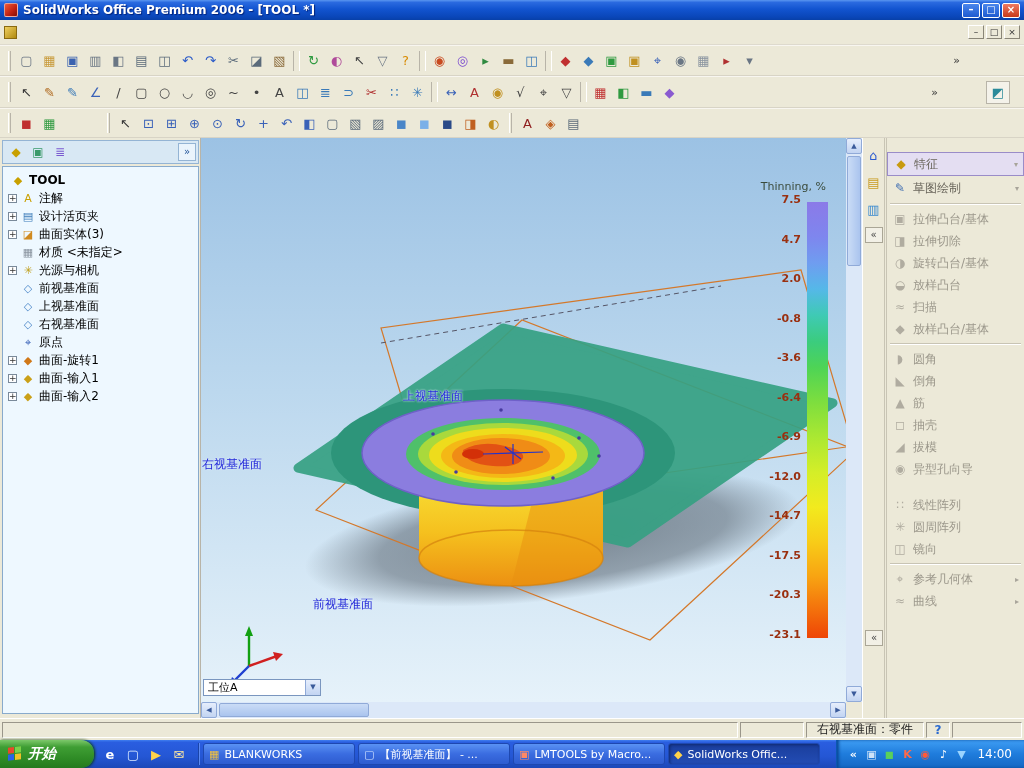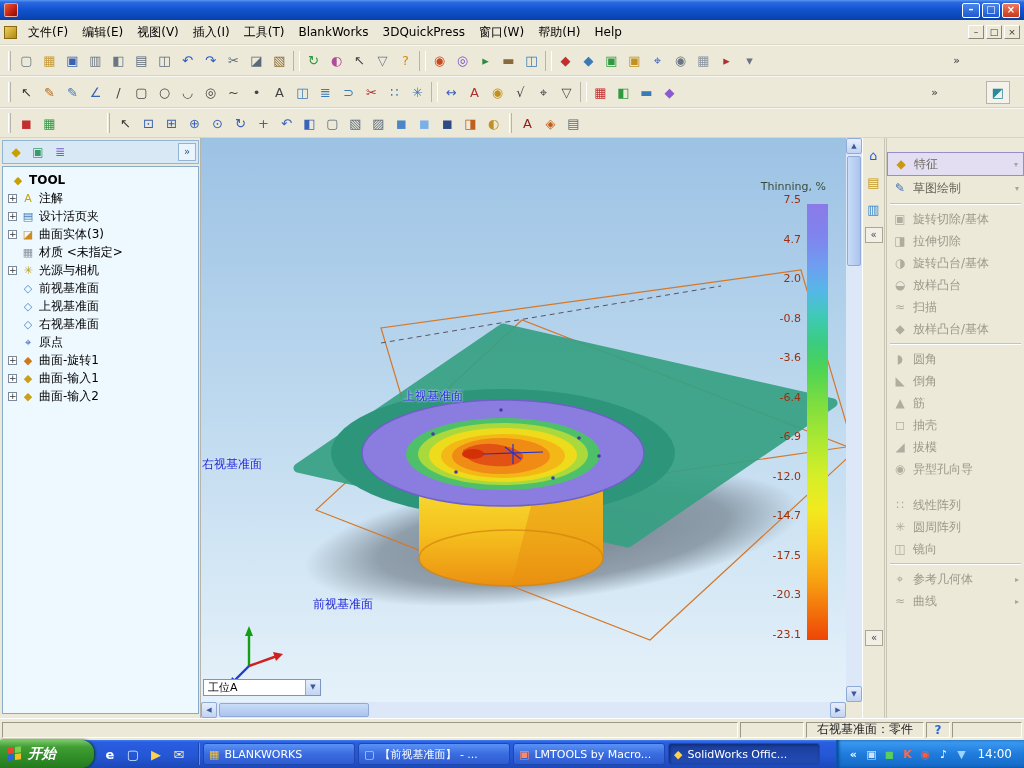--- a/index.html
+++ b/index.html
@@ -83,21 +83,21 @@
     background:linear-gradient(180deg,#9cc2e4 0%,#bcd8ee 45%,#e6f2fa 100%); }
   .canvas svg { position:absolute; left:0; top:0; }
   .vp-label { position:absolute; color:#2026d8; font-size:12px; white-space:nowrap;
     text-shadow:0 0 2px #dcecf8, 0 0 2px #dcecf8; }
   .vp-label.top { left:202px; top:250px; }
   .vp-label.left { left:1px; top:318px; }
   .vp-label.bottom { left:112px; top:458px; }
 
   .legend { position:absolute; top:42px; right:18px; width:112px; }
   .legend-title { font-size:11px; color:#3a4a3a; text-align:right; padding-right:2px; margin-bottom:6px; }
-  .legend-body { display:flex; align-items:flex-end; }
+  .legend-body { display:flex; align-items:center;font-weight:bold; }
   .legend-vals { flex:1; display:flex; flex-direction:column; justify-content:space-between;
     height:446px; margin-top:-5px; padding-right:6px; }
   .legend-val { text-align:right; font-size:11px; color:#9a3010; line-height:11px; }
   .legend-bar { width:21px; height:436px;
     background:linear-gradient(180deg,#8b7ae8 0%,#7e86ee 8%,#6f9df0 14%,#55b8e8 20%,
       #3fcab4 26%,#3bcc7e 32%,#4ed455 38%,#7ede3e 46%,#abe832 54%,#d4ee28 62%,
       #f2ea1e 70%,#f8cc18 78%,#f8a312 86%,#f4740c 93%,#ee4506 100%); }
 
   .vp-combo { position:absolute; left:2px; top:541px; width:118px; height:17px;
     background:#fff; border:1px solid #7a96bf; display:flex; align-items:center; font-size:11px; }
@@ -184,41 +184,30 @@
     font-size:11px; font-weight:bold; }
   .tray-time { font-size:12px; margin-left:6px; }
 </style>
 </head>
 <body>
 
 <div id="root">
 
   <div class="titlebar">
     <span class="app-icon"></span>
+    <span class="title-text">SolidWorks Office Premium 2006 - [TOOL *]</span>
     <span class="tb-controls">
       <span class="tb-btn">–</span>
       <span class="tb-btn">□</span>
       <span class="tb-btn close">×</span>
     </span>
   </div>
 
   <div class="menubar">
     <span class="mdi-doc-icon"></span>
-    <div class="menu-items">
-      <span class="menu-item">文件(F)</span>
-        <span class="menu-item">编辑(E)</span>
-        <span class="menu-item">视图(V)</span>
-        <span class="menu-item">插入(I)</span>
-        <span class="menu-item">工具(T)</span>
-        <span class="menu-item">BlankWorks</span>
-        <span class="menu-item">3DQuickPress</span>
-        <span class="menu-item">窗口(W)</span>
-        <span class="menu-item">帮助(H)</span>
-        <span class="menu-item">Help</span>
-    </div>
     <div class="mdi-controls">
       <span class="mdi-btn">–</span>
       <span class="mdi-btn">□</span>
       <span class="mdi-btn">×</span>
     </div>
   </div>
 
   <div class="toolbar row1">
     <div class="tb-grip"></div>
     <div class="tbar">
@@ -819,21 +808,21 @@
           <span class="tp-label">草图绘制</span>
           <span class="tp-arrow">▾</span>
         </div>
 
     </div>
     <div class="tp-divider"></div>
     <div>
 
         <div class="tp-row">
           <span class="tp-icon">▣</span>
-          <span class="tp-label">旋转切除/基体</span>
+          <span class="tp-label">拉伸凸台/基体</span>
         </div>
 
         <div class="tp-row">
           <span class="tp-icon">◨</span>
           <span class="tp-label">拉伸切除</span>
         </div>
 
         <div class="tp-row">
           <span class="tp-icon">◑</span>
           <span class="tp-label">旋转凸台/基体</span>

